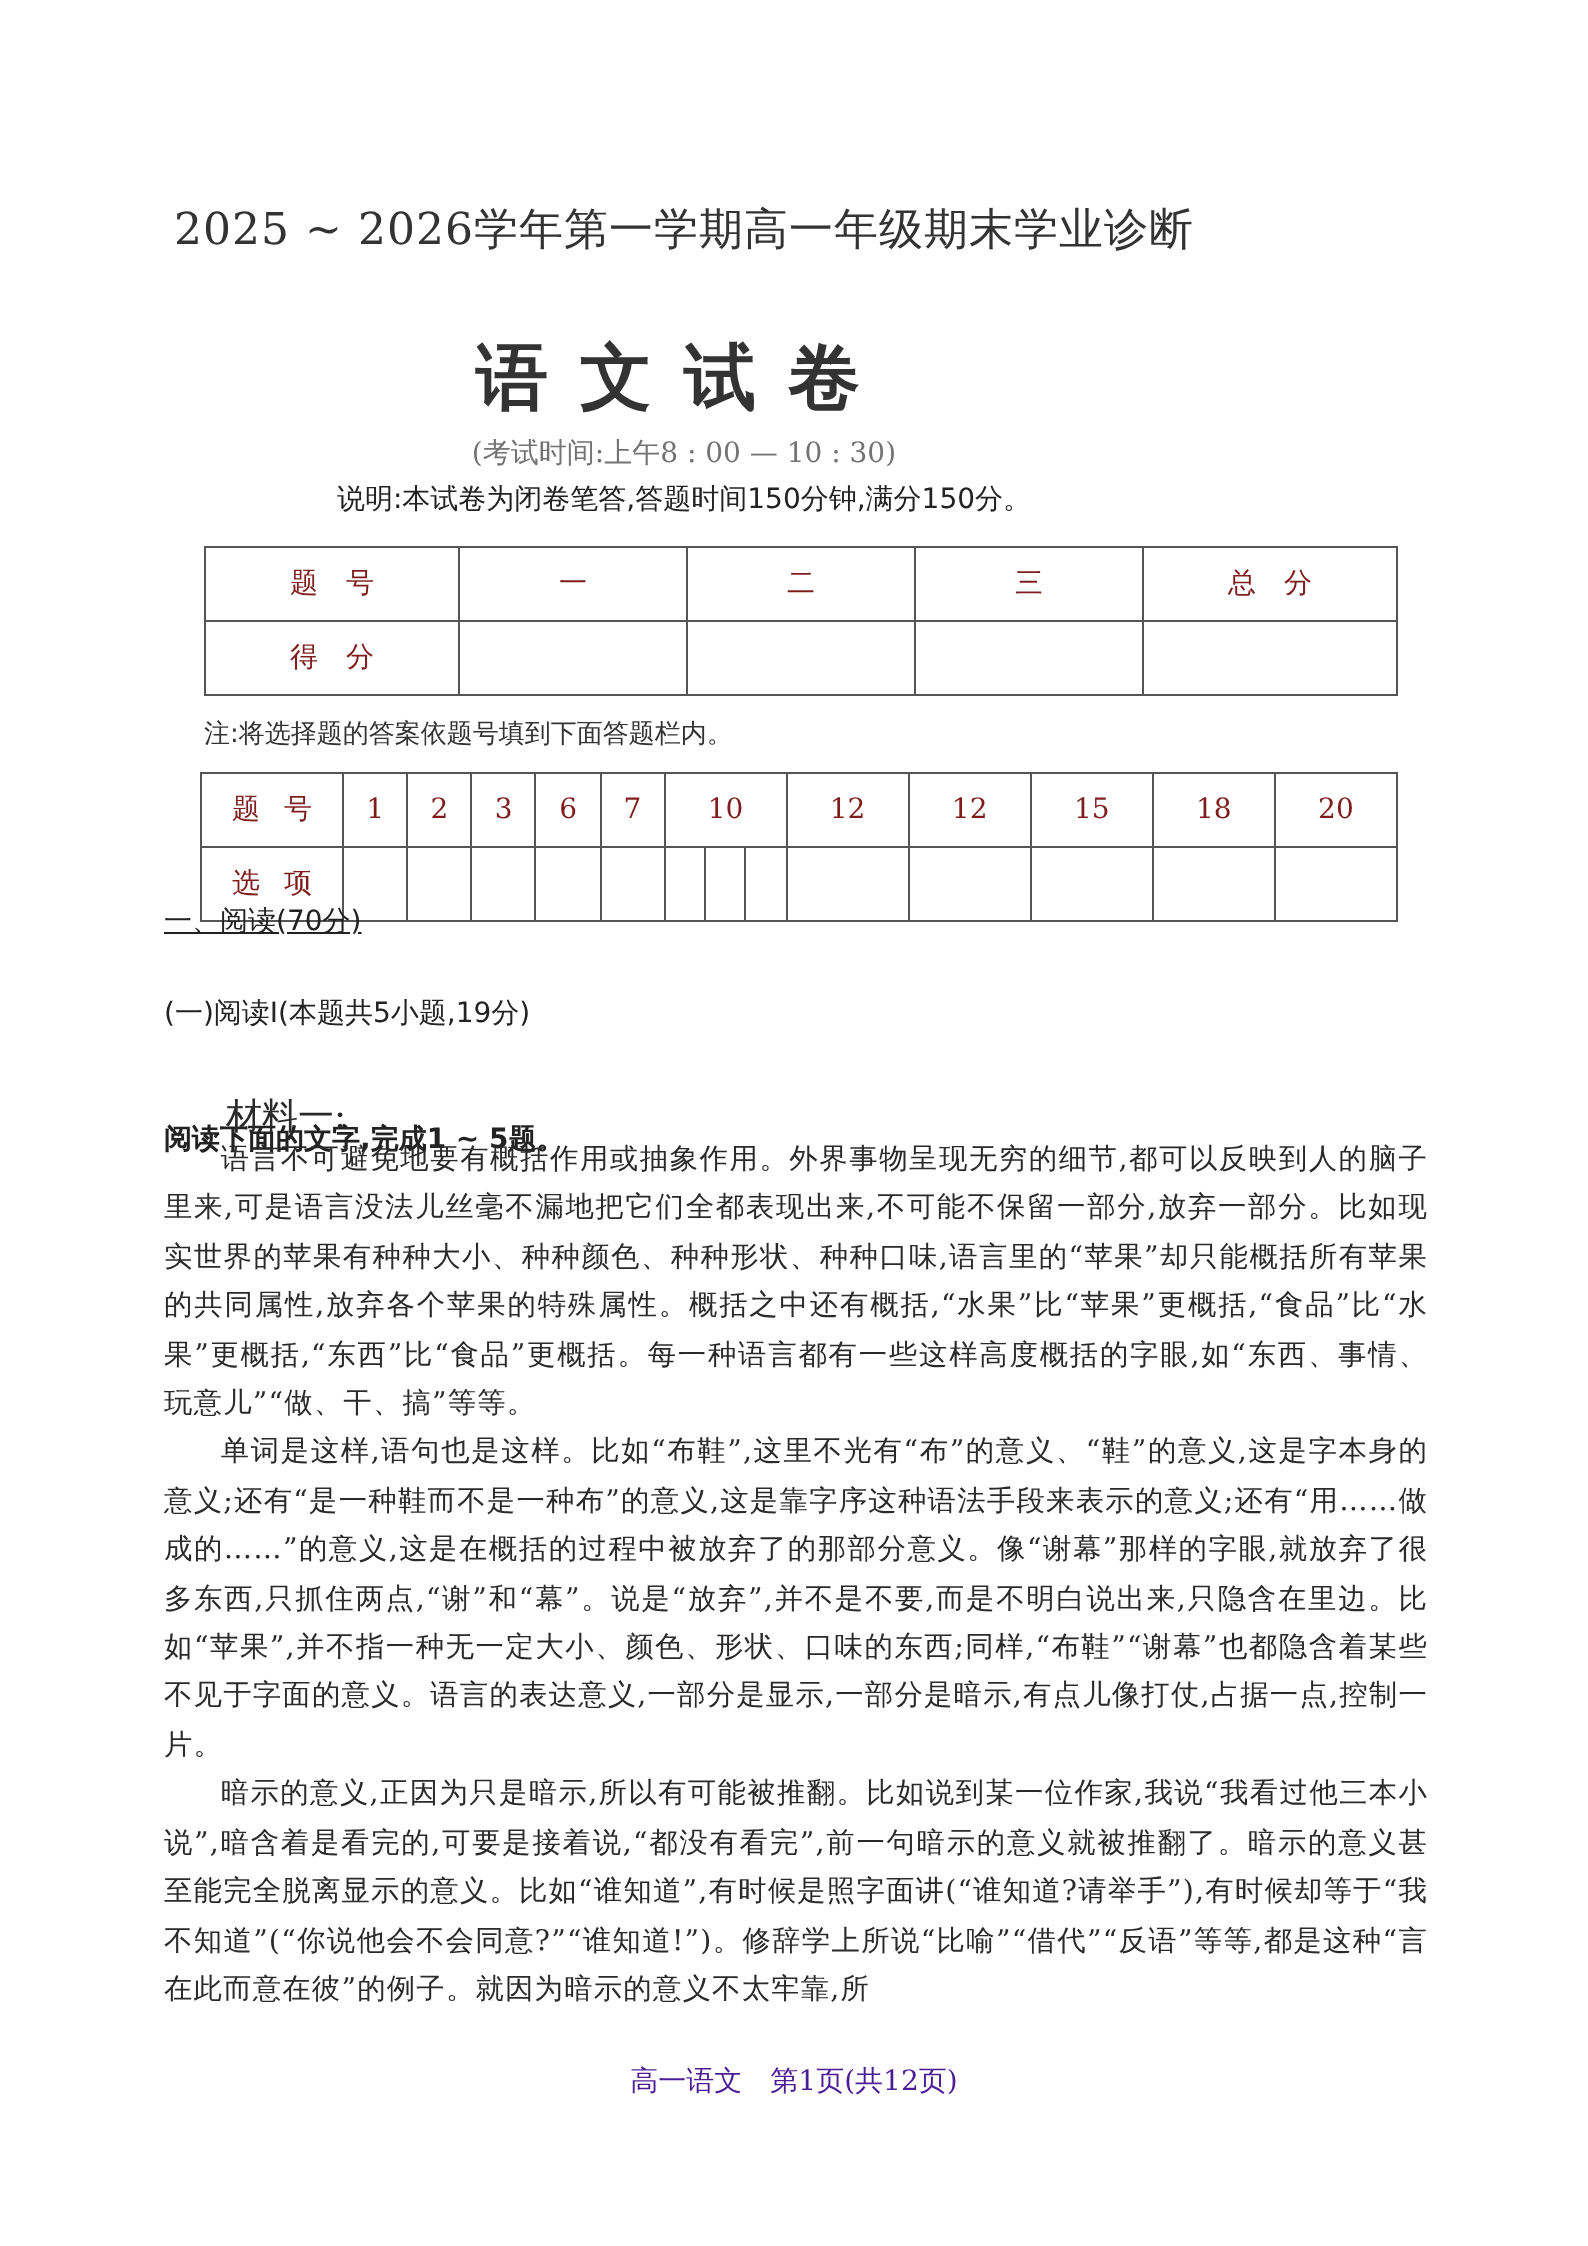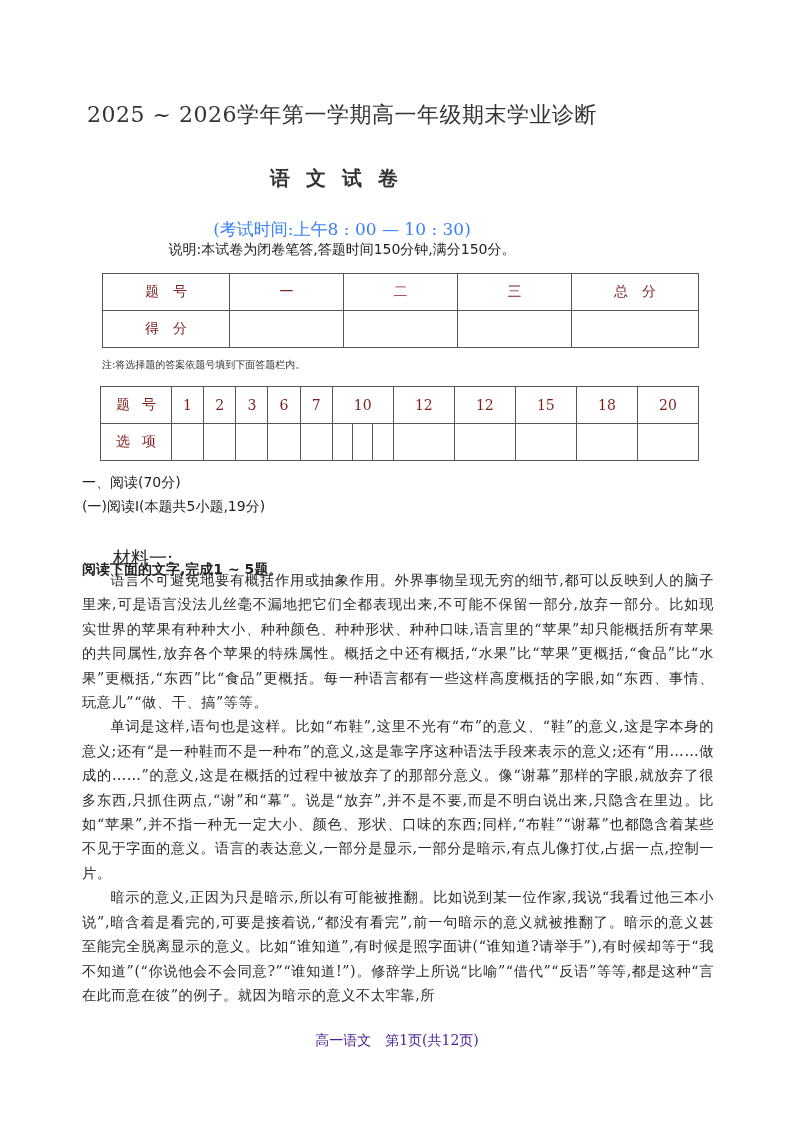--- a/index.html
+++ b/index.html
@@ -1,38 +1,38 @@
 <!DOCTYPE html>
 <html><head>
 <meta charset="utf-8">
 <style>
   html, body { margin: 0; padding: 0; background: #ffffff; }
   body { width: 794px; height: 1123px; position: relative; overflow: hidden;
          font-family: "DejaVu Serif", "Liberation Serif", serif; color: #2a2a2a; }
   .abs { position: absolute; }
   .title-line { left: 0; width: 684px; text-align: center; }
   #exam-header { top: 100px; font-size: 22px; letter-spacing: 0.5px; color: #333; }
-  #paper-title { top: 165px; font-size: 20px; font-weight: bold; letter-spacing: 16px; color: #333; }
-  #exam-time { top: 218px; font-size: 17px; color: #3b82f6; }
+  #paper-title { top: 165px; font-size: 36px; font-weight: bold; letter-spacing: 16px; color: #333; }
+  #exam-time { top: 218px; font-size: 14px; color: #737373; }
   #instructions { top: 241px; font-size: 14px; color: #222; font-family: "DejaVu Sans", sans-serif; }
 
   table { border-collapse: collapse; position: absolute; }
   td { border: 1px solid #555; text-align: center; font-size: 14px; color: #7f1d1d; padding: 0; }
   #score-table { left: 102px; top: 273px; width: 597px; height: 74px; }
   #score-table td { height: 36px; }
   #score-table td.lbl { letter-spacing: 14px; text-indent: 14px; width: 126px; }
 
-  #note { left: 102px; top: 358px; font-size: 10px; color: #333; font-family: "DejaVu Sans", sans-serif; }
+  #note { left: 102px; top: 358px; font-size: 13px; color: #333; font-family: "DejaVu Sans", sans-serif; }
 
   #answer-table { left: 100px; top: 386px; width: 599px; height: 73px; }
   #answer-table td { height: 36px; font-size: 14px; }
   #answer-table td.lbl { letter-spacing: 12px; text-indent: 12px; width: 70px; }
 
   .sec { left: 82px; font-size: 14px; color: #222; font-family: "DejaVu Sans", sans-serif; }
-  #section-heading { top: 474px; }
+  #section-heading { top: 452px; text-decoration: underline; }
   #subsection-heading { top: 498px; }
   #task-instruction { top: 521px; font-weight: bold; margin-top: 40px; }
   #material-label { top: 546px; left: 113px; font-size: 18px; }
 
   #passage { left: 82px; top: 568px; width: 632px; font-size: 14.2px; line-height: 24.4px;
              text-align: justify; color: #2a2a2a; letter-spacing: 0.6px; }
   #passage p { margin: 0; text-indent: 2em; }
 
   #footer { top: 1032px; left: 0; width: 794px; text-align: center; font-size: 14px; color: #4c1d95; }
 </style>

